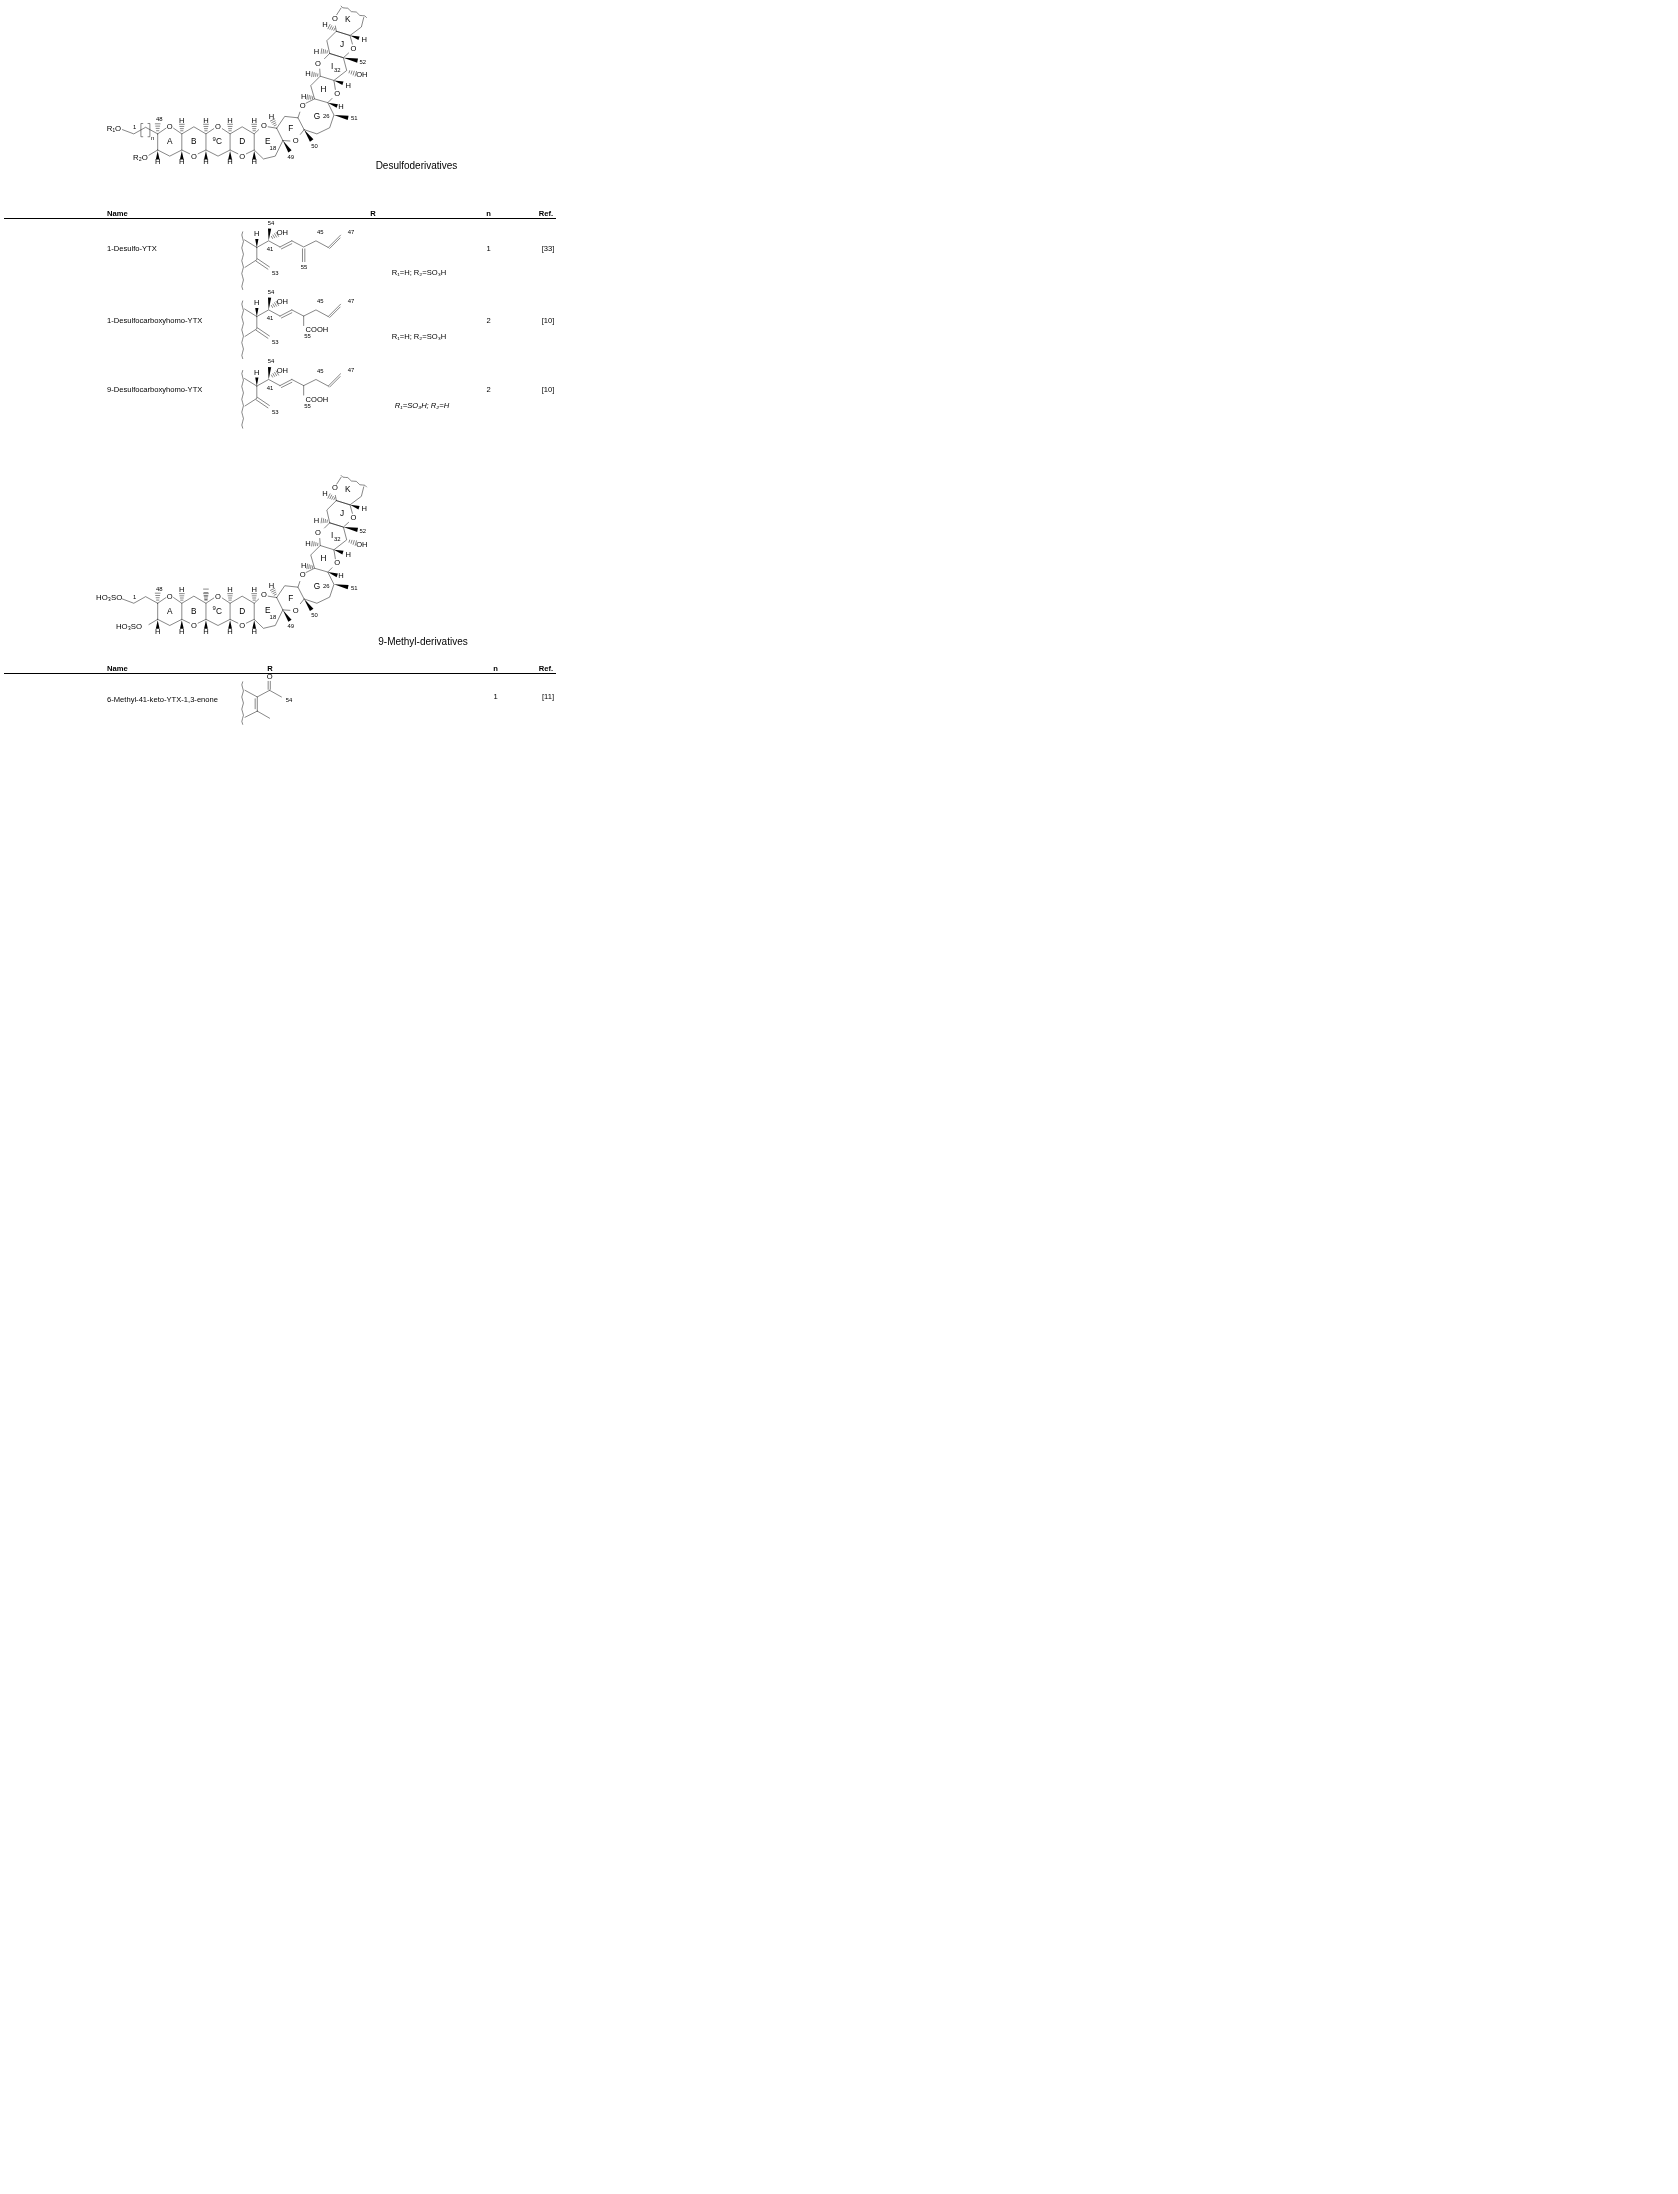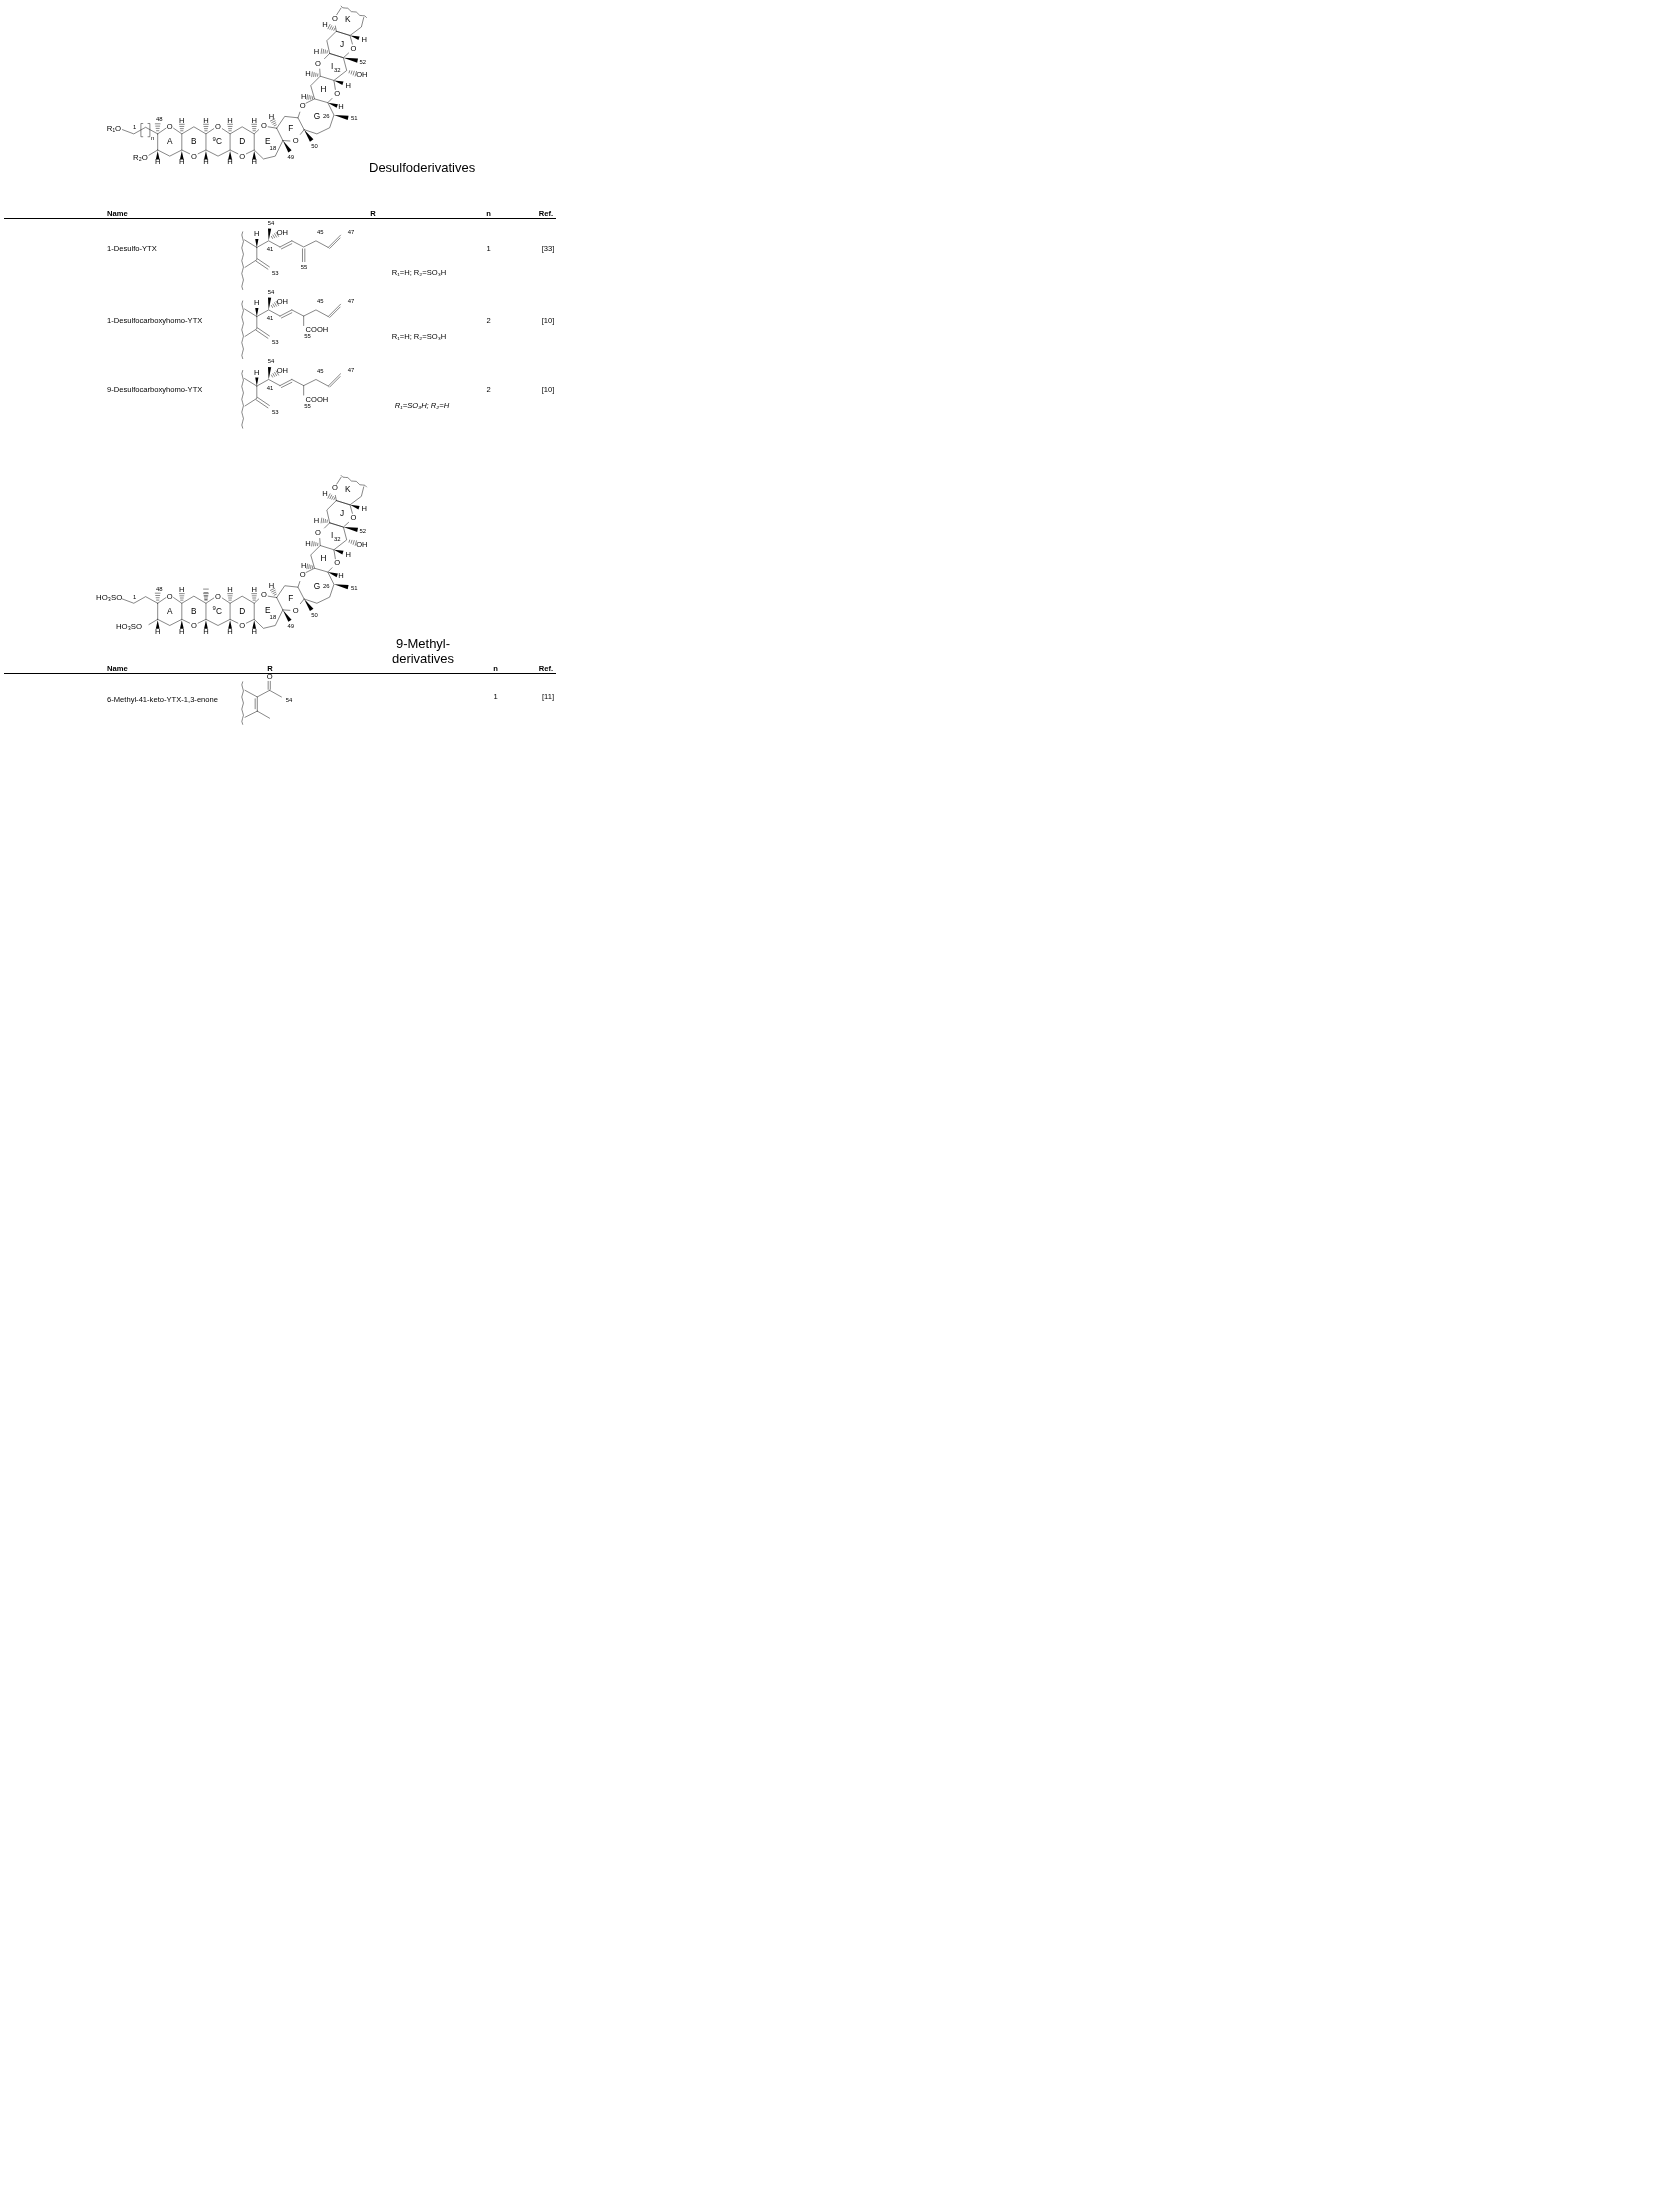--- a/index.html
+++ b/index.html
@@ -11,21 +11,21 @@
   svg.art text{fill:#000;stroke:none;text-anchor:middle;dominant-baseline:central;
         font-family:"Liberation Sans",sans-serif;}
   text.atom{font-size:16px;}
   text.ring{font-size:17.5px;}
   text.loc{font-size:12.5px;}
   text.rlab{font-size:16.5px;}
   .txt{position:absolute;font-size:7.6px;line-height:9px;white-space:nowrap;padding-left:24px;}
   .b{font-weight:bold;}
   .ctr{text-align:center;}
   .rule{position:absolute;height:1.4px;background:#000;}
-  .cap{position:absolute;font-size:13px;}
+  .cap{position:absolute;font-size:10px;}
 </style>
 </head>
 <body>
 
 <div class="page">
 
 <svg class="art" width="560" height="731" viewBox="0 0 1182 1545">
   <defs>
 
     <g id="bb">

